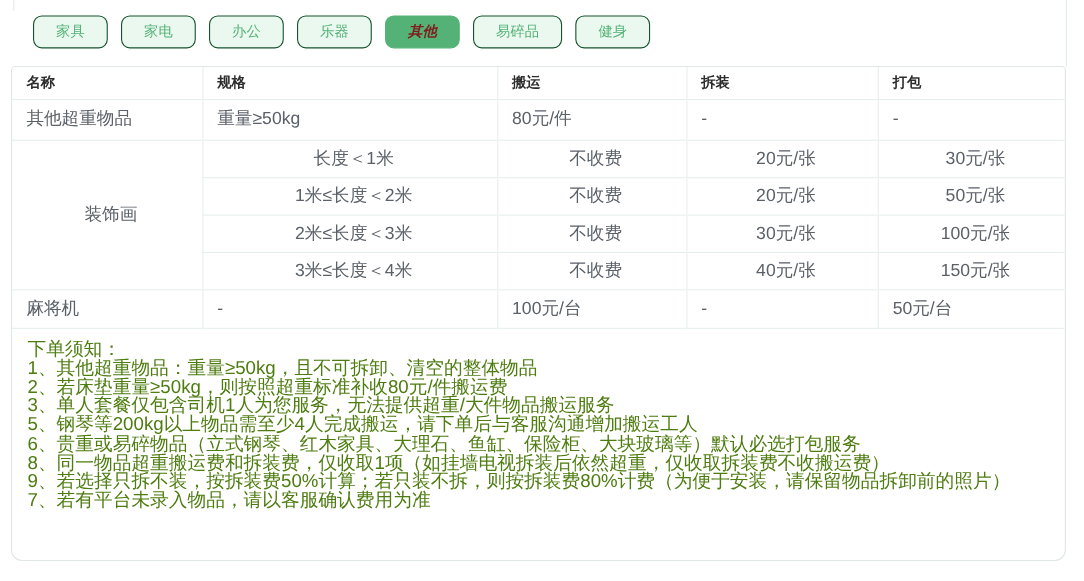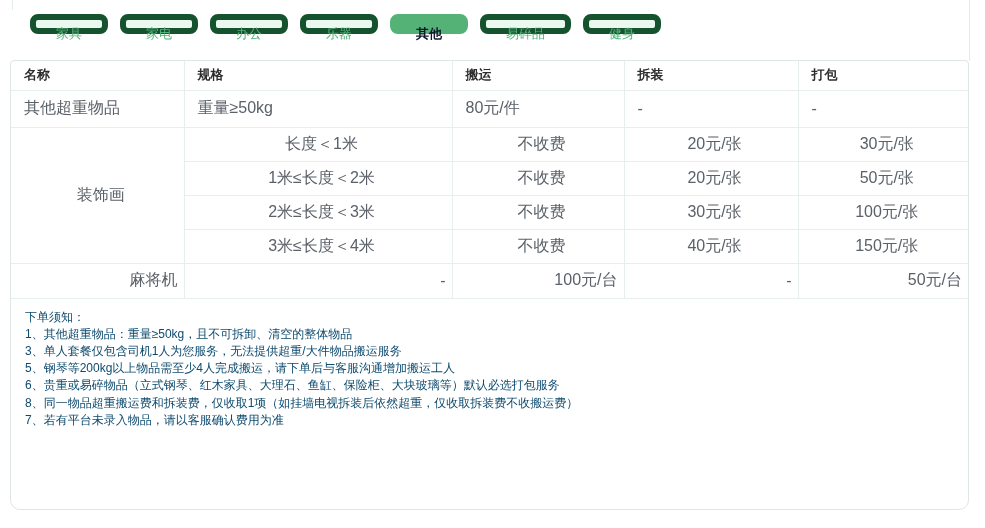--- a/index.html
+++ b/index.html
@@ -8,48 +8,48 @@
   .page { position:relative; width:985px; height:528px; background:#fff; overflow:hidden; }
 
   
   .edge-line { position:absolute; width:1px; background:#e3ecea; }
   .edge-line.right { left:969px; top:0; height:61px; }
   .edge-line.left  { left:12px;  top:0; height:10px; }
 
   
   .tabs { position:absolute; left:30px; top:14px; display:flex; gap:12px; }
   .tab {
-    height:20px; line-height:28px; padding:0 20px; border-radius:8px;
+    height:30px; line-height:28px; padding:0 20px; border-radius:8px;
     font-size:13px; background:#eaf8ef; color:#54b277;
-    border:6px solid #14532d; cursor:pointer; white-space:nowrap;
+    border:1px solid #14532d; cursor:pointer; white-space:nowrap;
   }
-  .tab.active { background:#54b277; color:#0f172a; border-color:#54b277; font-weight:bold; }
+  .tab.active { background:#54b277; color:#7f1d1d; border-color:#54b277; font-weight:bold;font-style:italic; }
 
   
   .card {
     position:absolute; left:10px; top:60px; width:959px; height:450px;
     border:1px solid #dfe6e4; border-radius:4px 4px 10px 10px;
     background:#fff; overflow:hidden;
   }
 
   table.pricing { border-collapse:collapse; width:100%; table-layout:fixed; }
   col.c1{width:173px} col.c2{width:268px} col.c3{width:172px} col.c4{width:174px} col.c5{width:auto}
   th, td {
     border-left:1px solid #e7efed; border-bottom:1px solid #e7efed;
     padding:0 6px 0 13px; text-align:left; vertical-align:middle;
   }
   th { font-size:13px; font-weight:bold; color:#2d2d2d; height:29px; }
   td { font-size:16px; color:#5b6168; height:34px; }
   .no-left { border-left:none; }
   tr.row-first td { height:37px; }
   tr.row-sub td { height:34px;text-align:center; }
-  tr.row-last td { height:35px;text-align:right; }
+  tr.row-last td { height:35px; }
 
   
-  .notes { padding:10px 16px 0 14px; font-size:12px; color:#0c4a6e; line-height:17.2px; }
+  .notes { padding:10px 16px 0 14px; font-size:17px; color:#4d7c0f; line-height:17.2px; }
   .notes .note-line { white-space:nowrap; }
 </style>
 </head>
 <body>
 
 <div class="page">
   <div class="edge-line left"></div>
   <div class="edge-line right"></div>
 
   <div class="tabs">
@@ -117,20 +117,22 @@
         <td>100元/台</td>
         <td>-</td>
         <td>50元/台</td>
       </tr>
     </tbody>
       </table>
 
     <div class="notes">
       <div class="note-line">下单须知：</div>
       <div class="note-line">1、其他超重物品：重量≥50kg，且不可拆卸、清空的整体物品</div>
+      <div class="note-line">2、若床垫重量≥50kg，则按照超重标准补收80元/件搬运费</div>
       <div class="note-line">3、单人套餐仅包含司机1人为您服务，无法提供超重/大件物品搬运服务</div>
       <div class="note-line">5、钢琴等200kg以上物品需至少4人完成搬运，请下单后与客服沟通增加搬运工人</div>
       <div class="note-line">6、贵重或易碎物品（立式钢琴、红木家具、大理石、鱼缸、保险柜、大块玻璃等）默认必选打包服务</div>
       <div class="note-line">8、同一物品超重搬运费和拆装费，仅收取1项（如挂墙电视拆装后依然超重，仅收取拆装费不收搬运费）</div>
+      <div class="note-line">9、若选择只拆不装，按拆装费50%计算；若只装不拆，则按拆装费80%计费（为便于安装，请保留物品拆卸前的照片）</div>
       <div class="note-line">7、若有平台未录入物品，请以客服确认费用为准</div>
     </div>
   </div>
 </div>
 
 </body></html>

